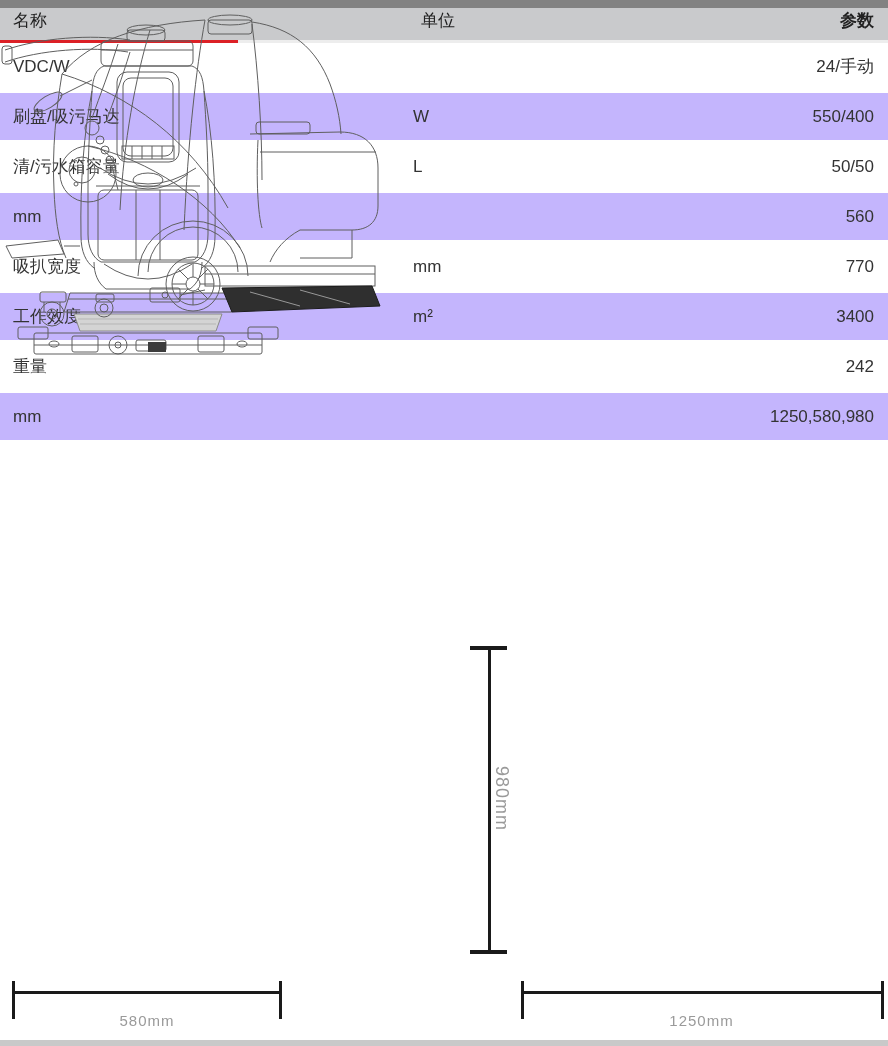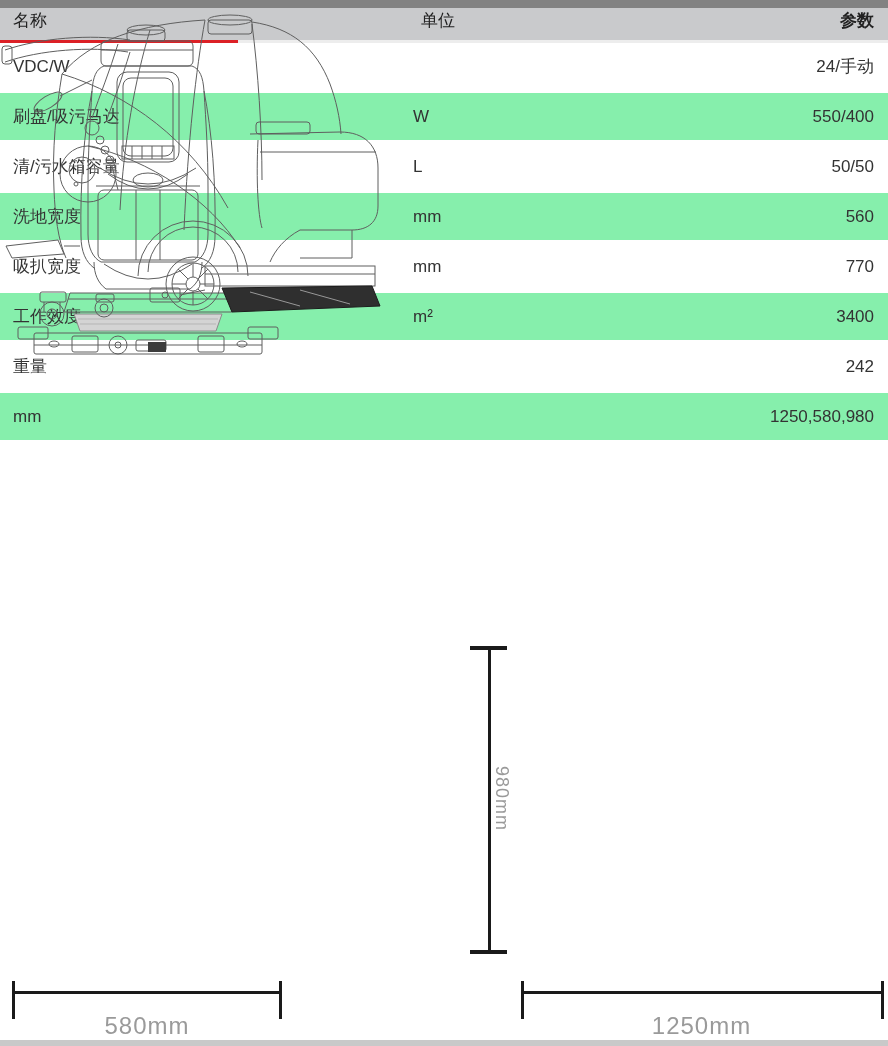--- a/index.html
+++ b/index.html
@@ -16,30 +16,30 @@
   .bar-top   { top:78; }
   .bar-bottom{ top:537; height:8px; }
   
   .spec-table { position:absolute; left:0; top:95; width:888px; }
   .thead, .trow {
     display:grid; grid-template-columns:400px 1fr auto; align-items:center;
     padding:0 14px 0 13px; box-sizing:border-box; width:888px;
   }
   .thead { height:40px; background:#c9cacc; color:#222; font-size:17px;gap:8px; }
   .trow  { height:47px; margin-top:3px; font-size:17px; color:#333; }
-  .trow.gray { background:#86efac; }
+  .trow.gray { background:#c4b5fd; }
   .trow.white{ background:#ffffff; }
   .c-value { justify-self:end; text-align:center; }
   .thead .c-value { font-weight:bold; }
   
   .drawing { position:absolute; }
   svg { display:block; }
   
   .dim { position:absolute; background:#1a1a1a; }
-  .dim-label { position:absolute; color:#9a9a9a; font-size:24px; text-align:center; letter-spacing:1px; }
+  .dim-label { position:absolute; color:#9a9a9a; font-size:15px; text-align:center; letter-spacing:1px; }
   .dim-label-v {
     position:absolute; left:512px; top:766px; color:#9a9a9a; font-size:18px;
     transform-origin:0 0; transform:rotate(90deg); white-space:nowrap; letter-spacing:1px;
   }
   .footer-strip { position:absolute; left:0; top:1040px; width:888px; height:6px; background:#c9c9c9; }
 </style>
 </head>
 <body>
 
 <div class="hdr-strip"></div>
@@ -63,21 +63,20 @@
     <span class="c-name">刷盘/吸污马达</span>
     <span class="c-unit">W</span>
     <span class="c-value">550/400</span>
   </div>
   <div class="trow white">
     <span class="c-name">清/污水箱容量</span>
     <span class="c-unit">L</span>
     <span class="c-value">50/50</span>
   </div>
   <div class="trow gray">
-    <span class="c-name">洗地宽度</span>
     <span class="c-unit">mm</span>
     <span class="c-value">560</span>
   </div>
   <div class="trow white">
     <span class="c-name">吸扒宽度</span>
     <span class="c-unit">mm</span>
     <span class="c-value">770</span>
   </div>
   <div class="trow gray">
     <span class="c-name">工作效度</span>

